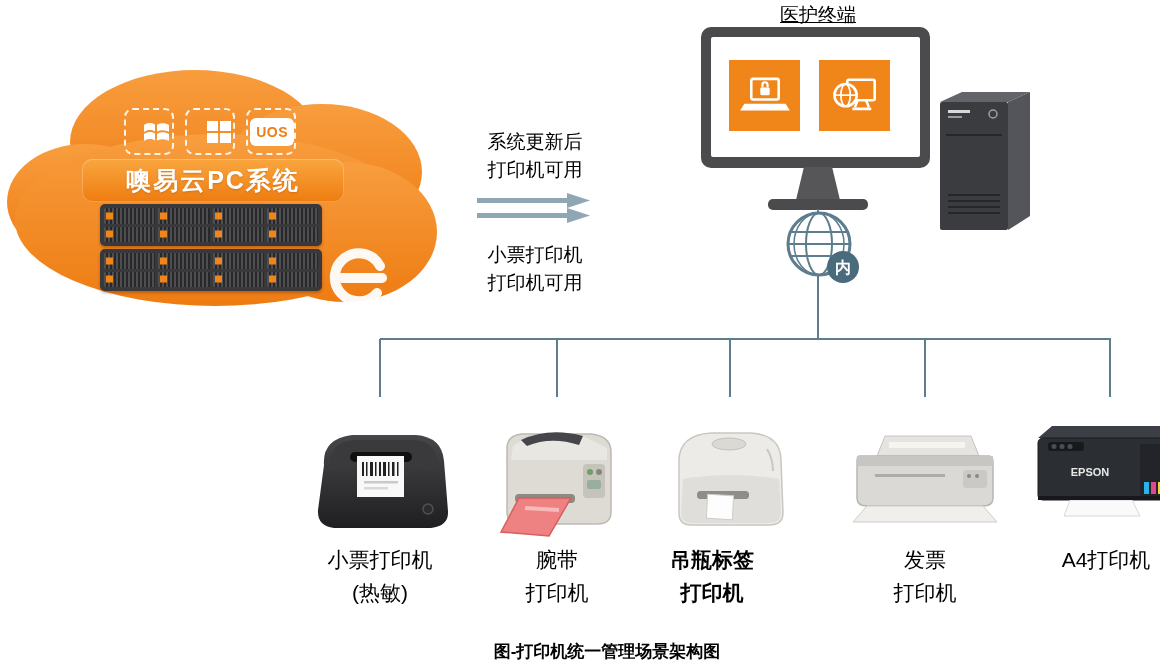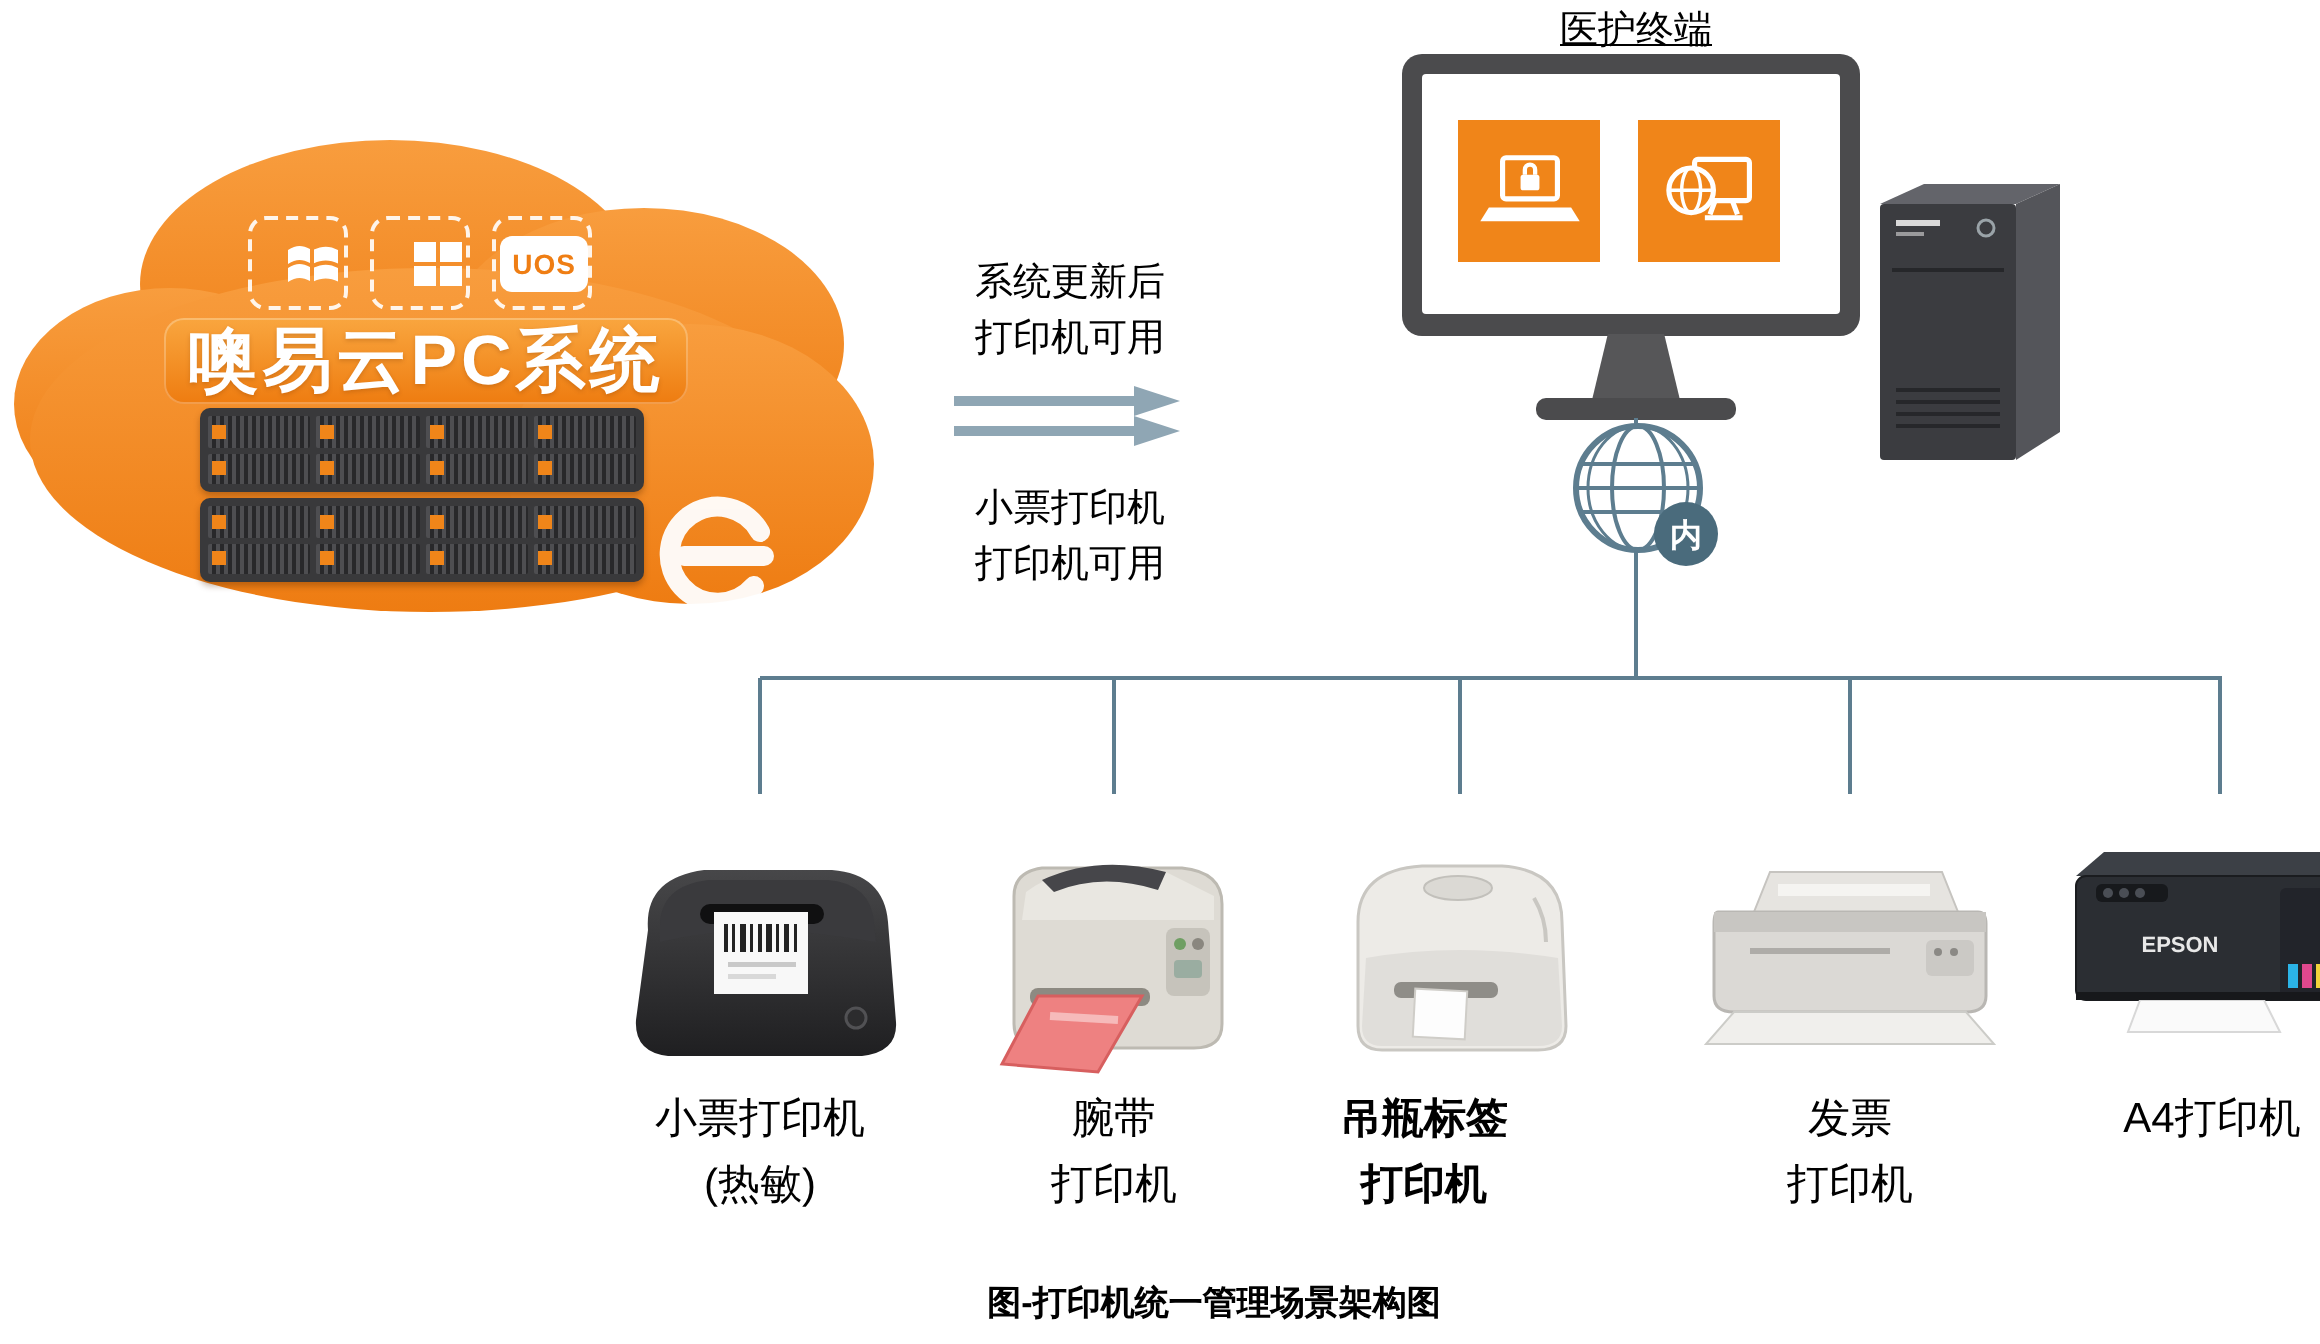--- a/index.html
+++ b/index.html
@@ -9,21 +9,21 @@
 
   
   .cloud-svg { left:0; top:52px; width:460px; height:262px; }
   .os-badges { left:124px; top:108px; display:flex; gap:11px; }
   .os-badge { width:50px; height:47px; border:2px dashed rgba(255,255,255,.9); border-radius:9px;
               display:flex; align-items:center; justify-content:flex-end; }
   .uos-inner { background:#fff; color:#ef7e14; font-weight:bold; font-size:14px;
                border-radius:6px; padding:6px 6px; letter-spacing:.5px; }
   .cloud-title { left:82px; top:159px; width:262px; height:43px;
                  background:linear-gradient(180deg,#f9a63f,#ee7c10);
-                 border-radius:10px; color:#fff; font-size:35px; font-weight:bold;
+                 border-radius:10px; color:#fff; font-size:25px; font-weight:bold;
                  display:flex; align-items:center; justify-content:center; letter-spacing:2px;
                  text-shadow:0 1px 2px rgba(120,50,0,.25); box-shadow:0 0 0 1px rgba(255,255,255,.25) inset; }
   .racks { left:100px; top:204px; }
   .rack { width:222px; height:42px; background:#39393b; border-radius:5px; padding:4px;
           display:grid; grid-template-columns:repeat(4,1fr); grid-template-rows:repeat(2,1fr);
           gap:3px; margin-bottom:3px; box-shadow:0 2px 3px rgba(90,40,0,.35); }
   .rack-cell { position:relative; border-radius:1px;
                background:repeating-linear-gradient(90deg,#4e4e51 0 2px,#28282a 2px 4px); }
   .rack-cell::before { content:""; position:absolute; left:2px; top:50%; transform:translateY(-50%);
                        width:7px; height:7px; background:#f08519; }

